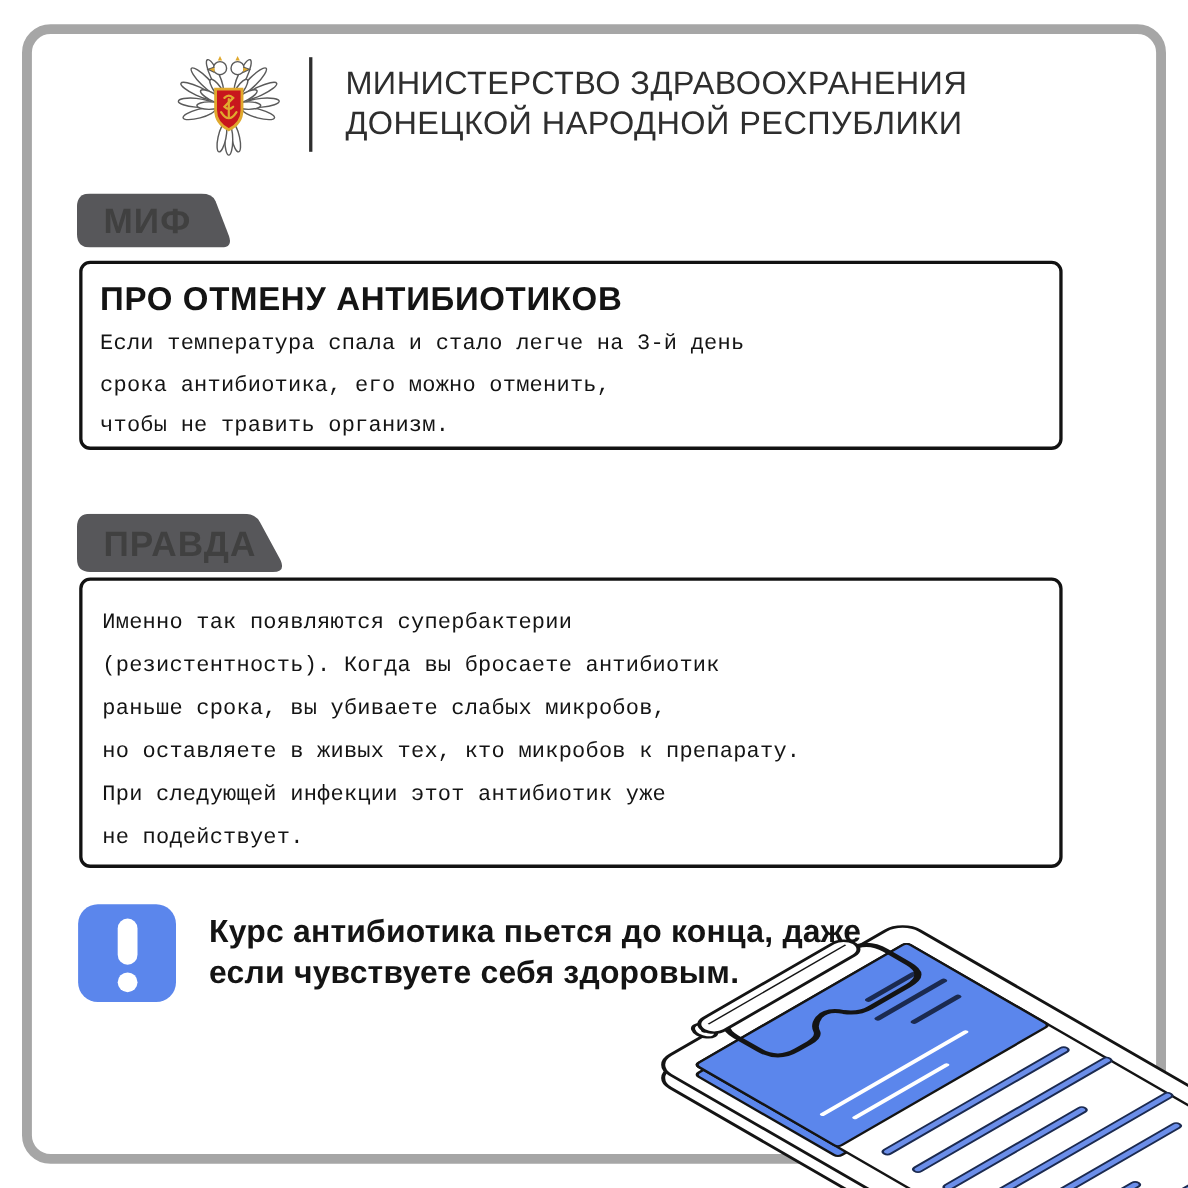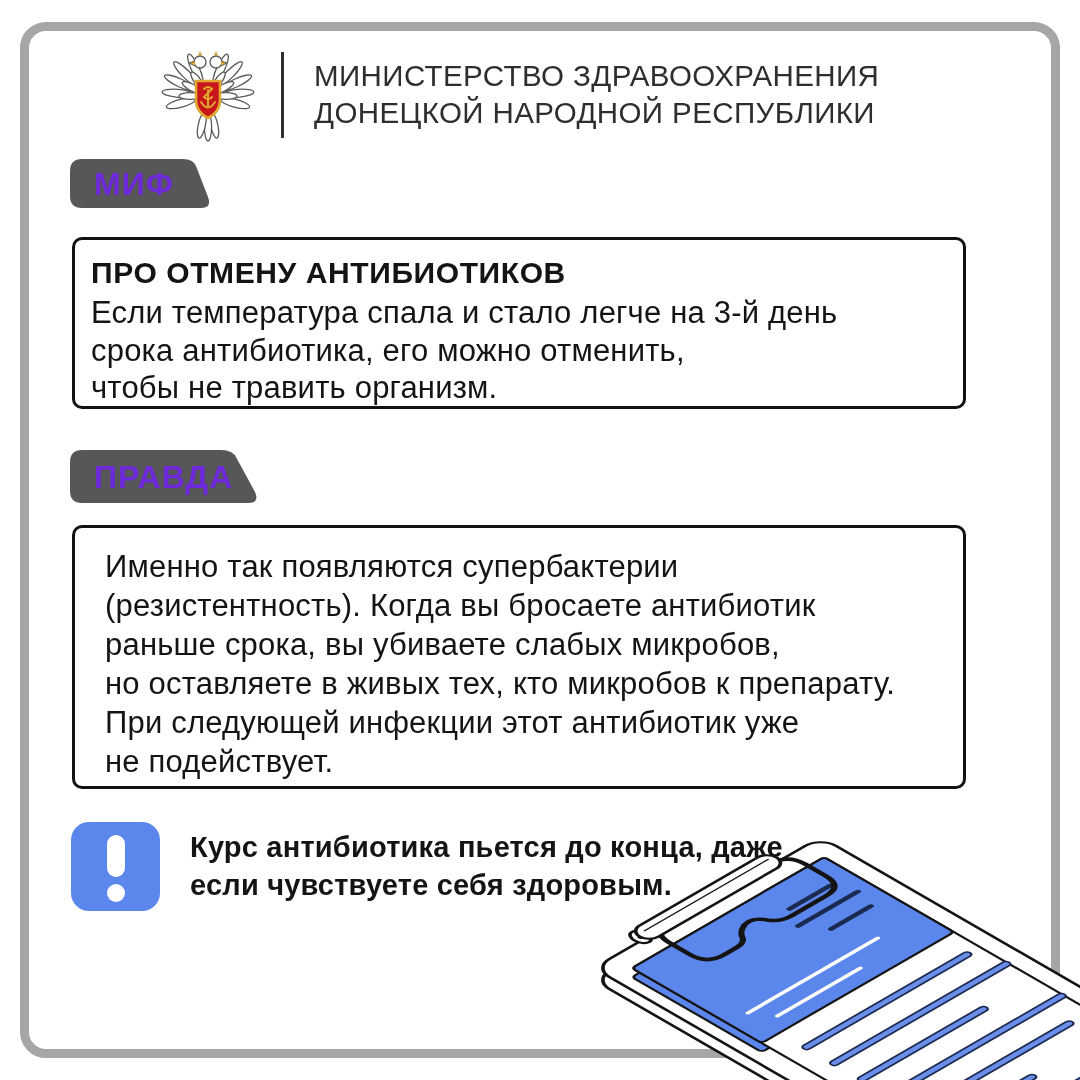--- a/index.html
+++ b/index.html
@@ -10,34 +10,34 @@
   .card-border{
     position:absolute;left:20px;top:22px;width:1040px;height:1036px;
     border:9px solid #a6a6a6;border-radius:26px;box-sizing:border-box;background:transparent;
   }
   
   .emblem{position:absolute;left:156px;top:44px;width:104px;height:100px;}
   .header-divider{position:absolute;left:281px;top:52px;width:3px;height:86px;background:#2e2e2e;}
   .ministry{position:absolute;left:314px;top:57px;font-size:29.5px;line-height:37px;
     letter-spacing:0.4px;color:#2e2e2e;font-weight:500;}
   
-  .badge{position:absolute;color:#6d28d9;font-weight:bold;}
+  .badge{position:absolute;color:#404040;font-weight:bold;margin-top:17px;}
   .badge svg{position:absolute;left:0;top:0;}
   .badge .lbl{position:relative;display:block;letter-spacing:1px;}
   .badge-myth{left:70px;top:159px;width:142px;height:49px;font-size:32px;}
   .badge-myth .lbl{padding:7px 0 0 24px;}
   .badge-truth{left:70px;top:450px;width:190px;height:53px;font-size:32px;}
   .badge-truth .lbl{padding:9px 0 0 24px;}
   
   .box{position:absolute;left:72px;width:894px;border:3.5px solid #121212;border-radius:10px;
     box-sizing:border-box;background:#fff;}
   .box-myth{top:237px;height:172px;padding:15px 30px 10px 16px;}
-  .box-truth{top:525px;height:264px;padding:19px 30px 10px 30px;}
+  .box-truth{top:525px;height:264px;padding:19px 30px 10px 18px;}
   .box-title{font-weight:bold;font-size:30px;line-height:36px;letter-spacing:0.6px;margin-bottom:3px;}
-  .box-line{font-size:31px;line-height:37.5px;letter-spacing:0.2px;}
+  .box-line{font-size:20px;line-height:37.5px;letter-spacing:0.2px;font-family:Liberation Mono, monospace;}
   .box-truth .box-line{line-height:39px;}
   
   .note-icon{position:absolute;left:71px;top:822px;width:89px;height:89px;border-radius:18px;background:#5b86ec;}
   .note-icon .bar{position:absolute;left:36px;top:13px;width:18px;height:42px;border-radius:9px;background:#fff;}
   .note-icon .dot{position:absolute;left:36px;top:62px;width:18px;height:18px;border-radius:50%;background:#fff;}
   .note-text{position:absolute;left:190px;top:828px;font-size:29px;line-height:38px;font-weight:bold;letter-spacing:0.2px;}
   
   .clipboard{position:absolute;left:600px;top:833px;width:480px;height:247px;overflow:visible;}
 </style>
 </head>

